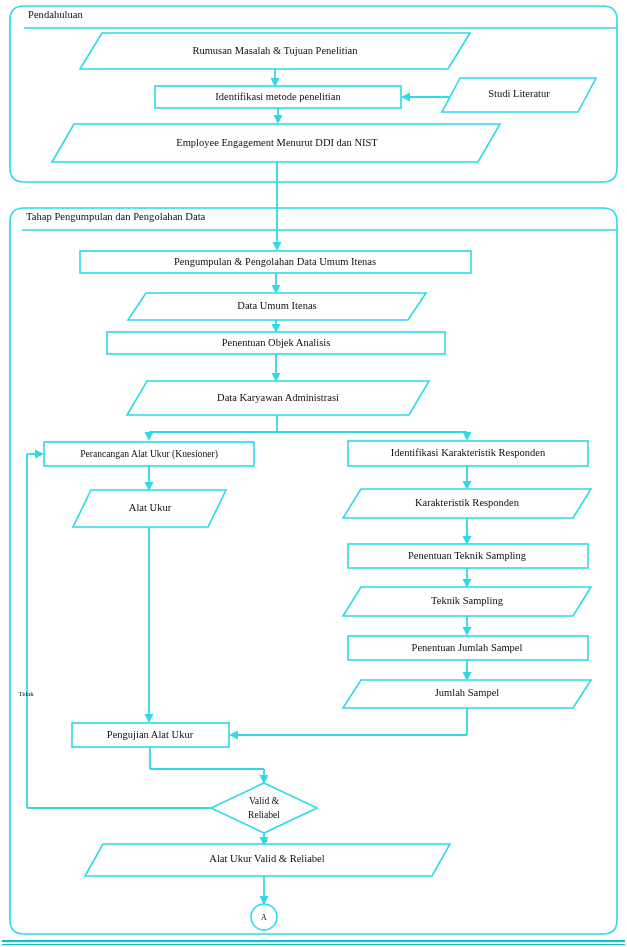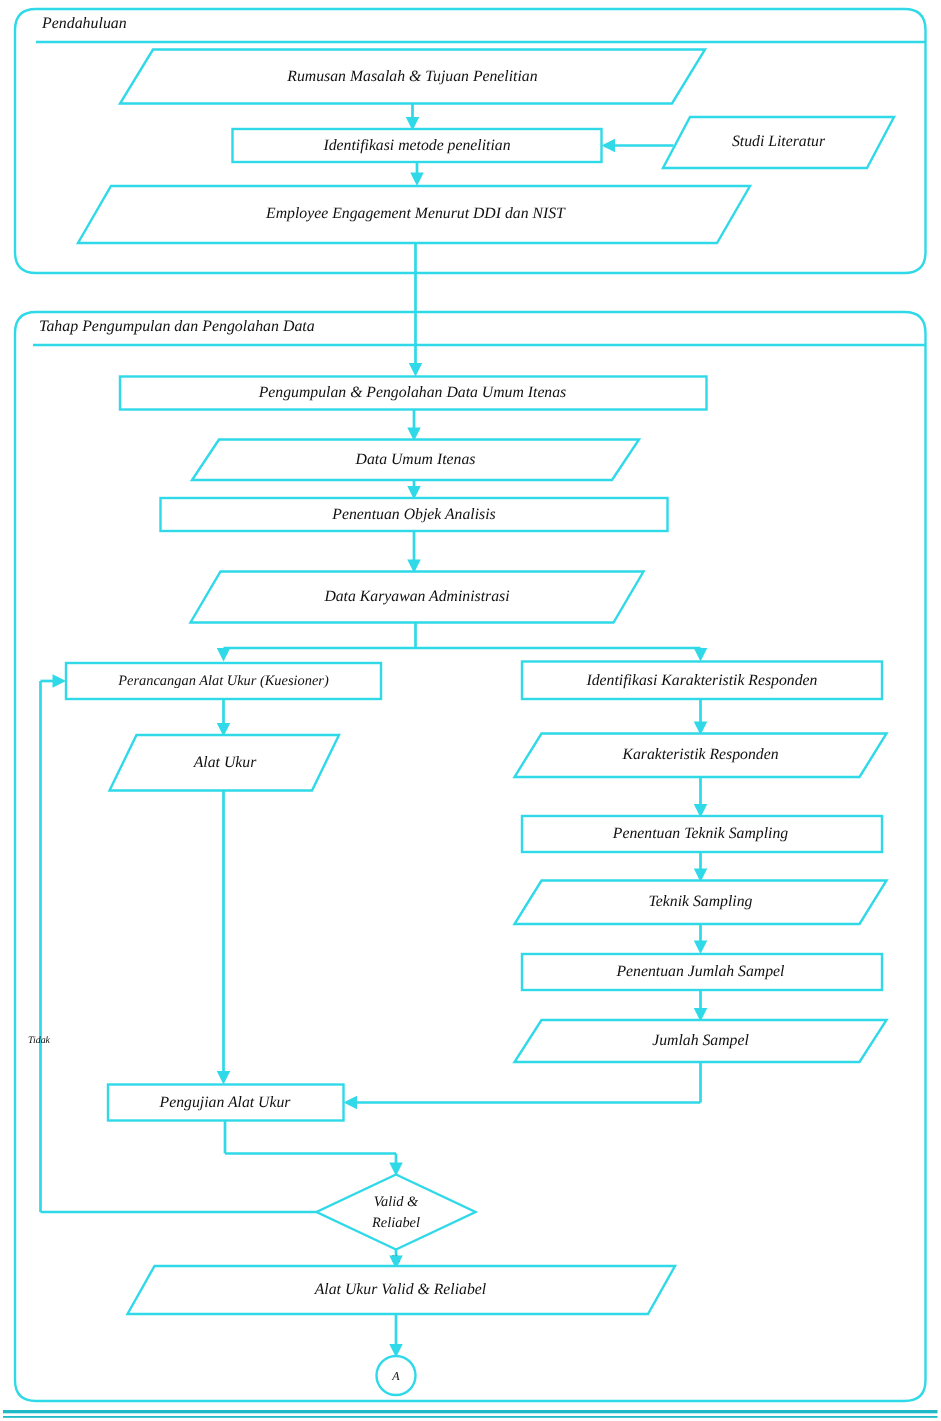--- a/index.html
+++ b/index.html
@@ -11,21 +11,20 @@
   body {
     width: 627px;
     height: 947px;
     font-family: "Liberation Serif", serif;
     overflow: hidden;
   }
   #flow-root {
     position: relative;
     width: 627px;
     height: 809px;
-    font-style: italic;
   }
   svg#flow-svg {
     display: block;
     width: 627px;
     height: 947px;
   }
   .node-shape {
     fill: #ffffff;
     stroke: #2fd9e8;
     stroke-width: 1.6;

